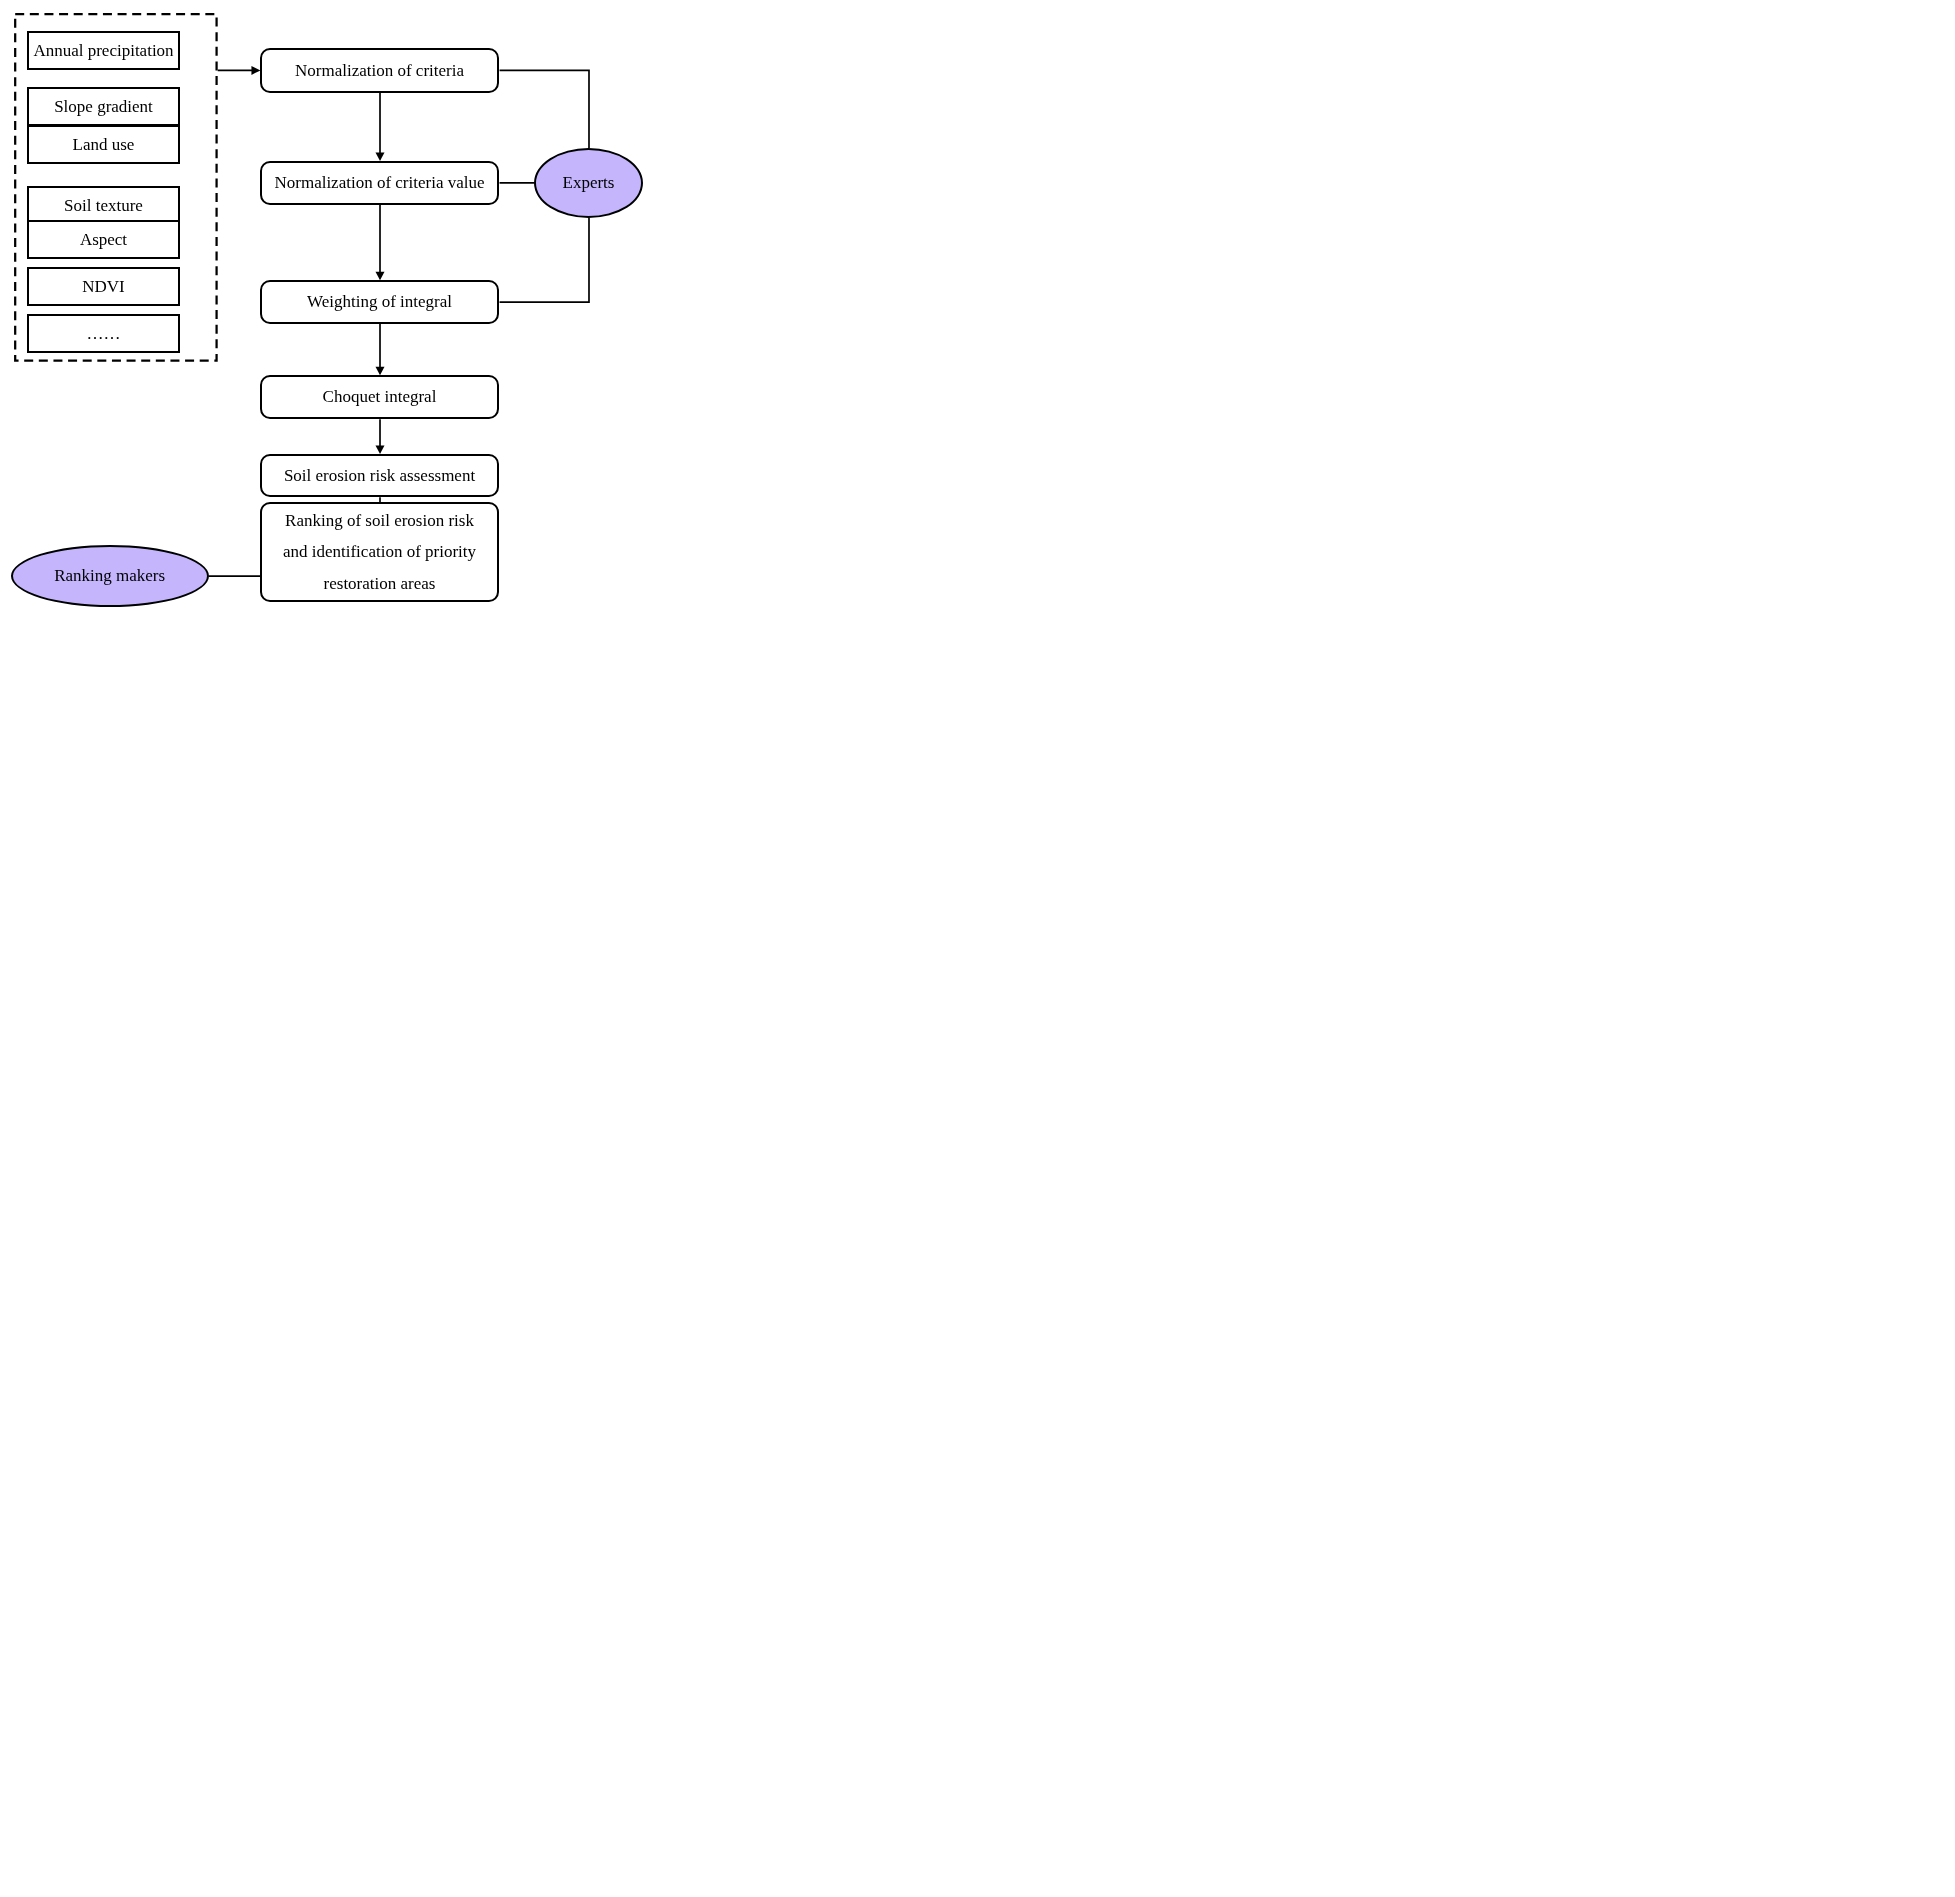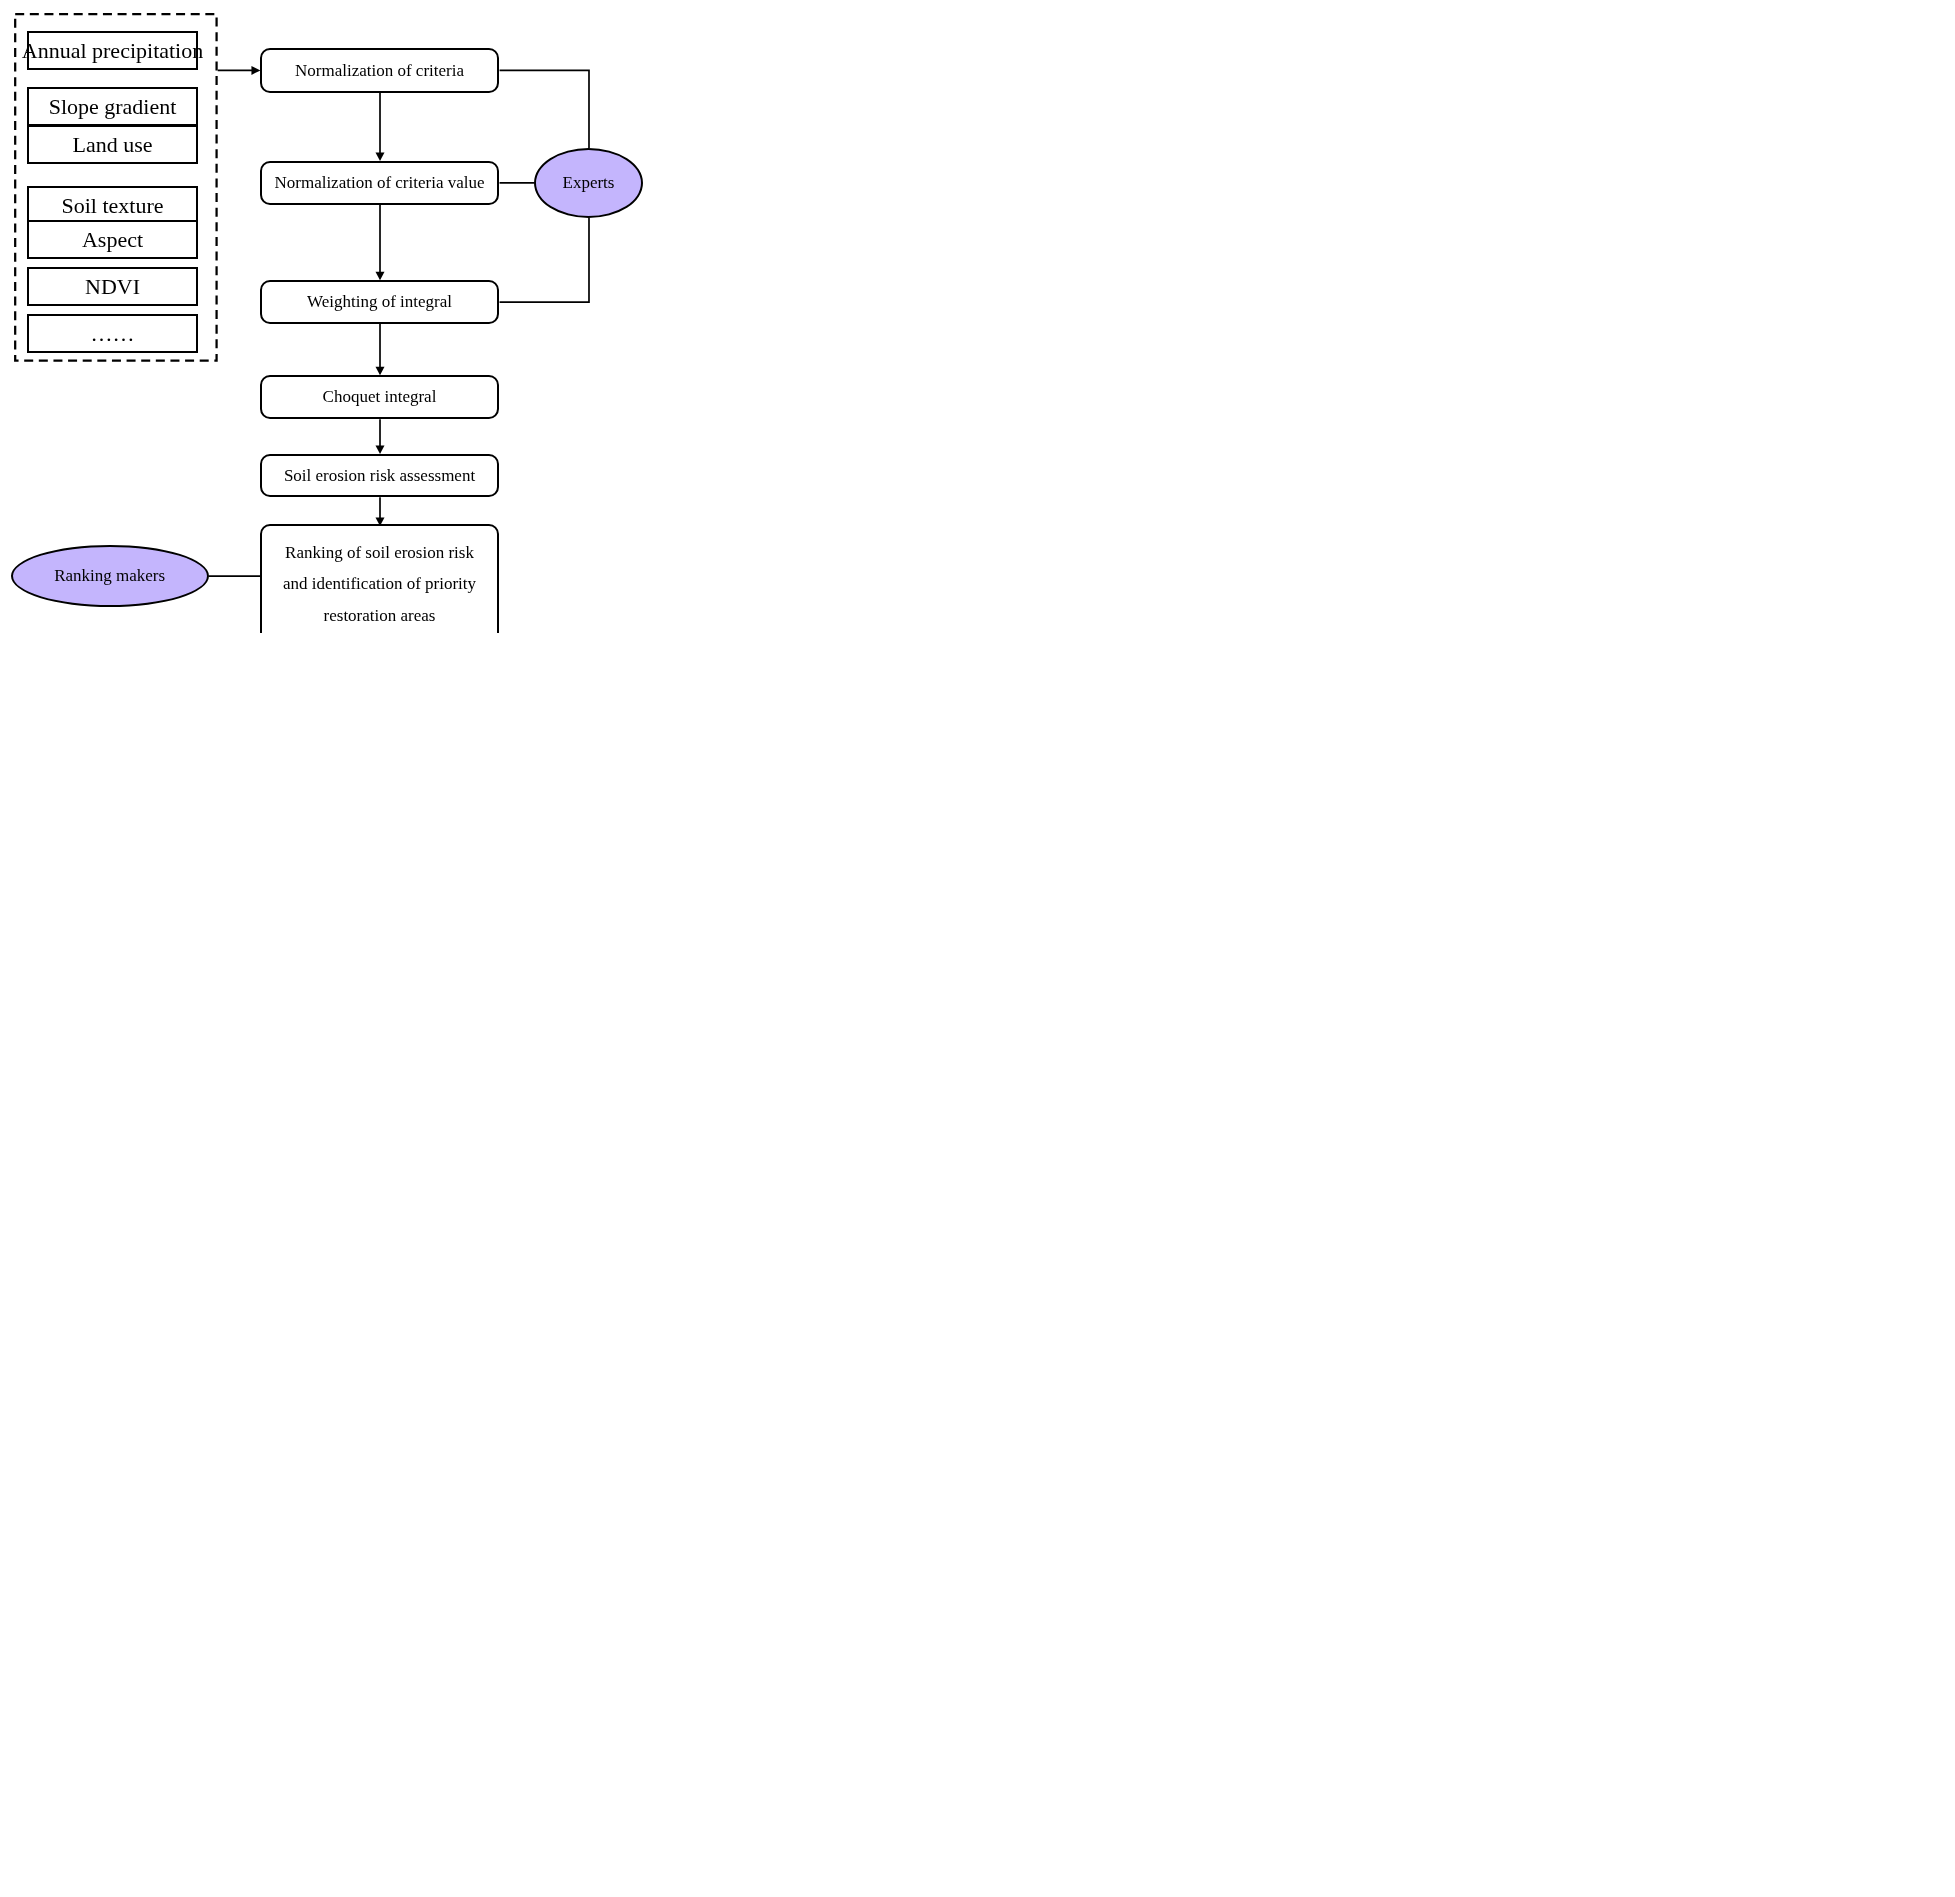--- a/index.html
+++ b/index.html
@@ -17,29 +17,29 @@
   }
   .connector-layer {
     position: absolute;
     left: 0; top: 0;
     width: 652px;
     height: 633px;
   }
   .criteria-box {
     position: absolute;
     left: 27px;
-    width: 171px;
+    width: 153px;
     height: 39px;
     box-sizing: border-box;
     border: 2.2px solid #000000;
     background: #ffffff;
     display: flex;
     align-items: center;
     justify-content: center;
-    font-size: 22px;
+    font-size: 17px;
     white-space: nowrap;
   }
   .process-box {
     position: absolute;
     left: 260px;
     width: 239px;
     box-sizing: border-box;
     border: 2.8px solid #000000;
     border-radius: 10px;
     background: #ffffff;
@@ -133,21 +133,21 @@
   </div>
   <div class="process-box" style="top:280px;height:44px">
     <span>Weighting of integral</span>
   </div>
   <div class="process-box" style="top:375px;height:44px">
     <span>Choquet integral</span>
   </div>
   <div class="process-box" style="top:454px;height:43px">
     <span>Soil erosion risk assessment</span>
   </div>
-  <div class="process-box" style="top:524px;height:120px">
+  <div class="process-box" style="top:502px;height:100px">
     <div class="ranking-line">Ranking of soil erosion risk</div>
     <div class="ranking-line">and identification of priority</div>
     <div class="ranking-line">restoration areas</div>
   </div>
 
   <div class="ellipse" style="left:534px;top:148px;width:109px;height:70px">
     <span>Experts</span>
   </div>
   <div class="ellipse" style="left:10.7px;top:545px;width:198px;height:62px">
     <span>Ranking makers</span>

